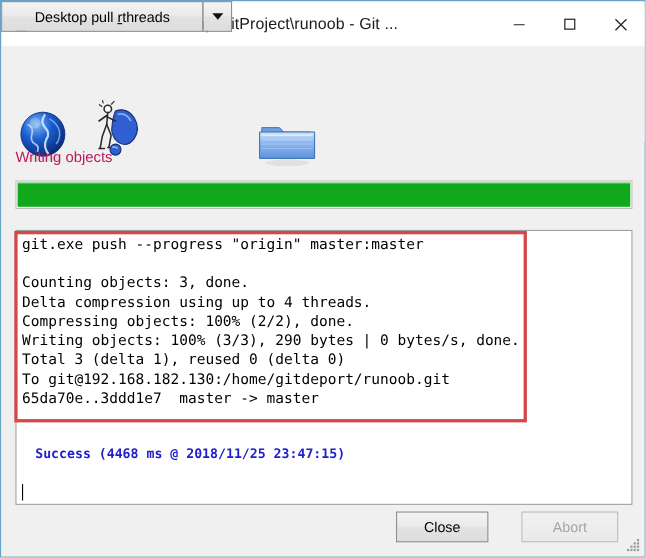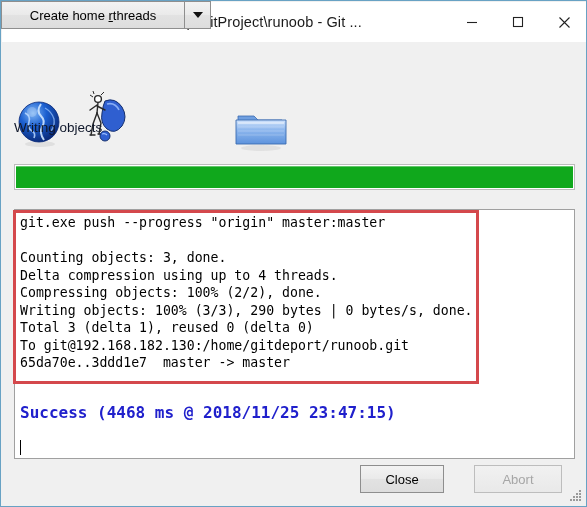--- a/index.html
+++ b/index.html
@@ -67,23 +67,23 @@
     background: #f0f0f0;
   }
   #globe-icon { position:absolute; left: 13px; top: 57px; width: 50px; height: 50px; }
   #anim-icon  { position:absolute; left: 83px; top: 49px; width: 46px; height: 56px; }
   #folder-icon{ position:absolute; left: 230px; top: 64px; width: 58px; height: 46px; }
 
   
   #status-label {
     position: absolute;
     left: 13px;
-    top: 119px;
+    top: 134px;
     font-size: 13.5px;
-    color: #0f172a;
+    color: #be185d;
   }
 
   
   #progress-outer {
     position: absolute;
     left: 13px;
     top: 163px;
     width: 561px;
     height: 26px;
     box-sizing: border-box;
@@ -115,24 +115,24 @@
     top: 4px;
     font-family: "DejaVu Sans Mono", "Liberation Mono", monospace;
     font-size: 13.2px;
     line-height: 17.5px;
     color: #000000;
     white-space: pre;
     margin: 0;
   }
   #success-line {
     position: absolute;
-    left: 5px;
+    left: 17px;
     top: 194px;
     font-family: "DejaVu Sans Mono", "Liberation Mono", monospace;
-    font-size: 16px;
+    font-size: 12px;
     line-height: 17.5px;
     font-weight: bold;
     color: #2020cc;
     white-space: pre;
     margin: 0;
   }
   #log-caret {
     position: absolute;
     left: 5px;
     top: 230px;
@@ -335,21 +335,21 @@
 To git@192.168.182.130:/home/gitdeport/runoob.git
 65da70e..3ddd1e7  master -&gt; master</pre>
     <pre id="success-line" style="color: rgb(32, 32, 204);">Success (4468 ms @ 2018/11/25 23:47:15)</pre>
     <div id="log-caret"></div>
   </div>
 
   <div id="annotation-box" style="border-color: rgb(212, 72, 76);"></div>
 
   <div id="split-button">
     <div id="split-main">
-      <span><span>Create home </span><span class="mnemonic">r</span><span>threads</span></span>
+      <span><span>Desktop pull </span><span class="mnemonic">r</span><span>threads</span></span>
     </div>
     <div id="split-arrow">
       <span class="caret"></span>
     </div>
   </div>
 
   <div class="btn" id="abort-button">Abort</div>
   <div class="btn" id="close-button">Close</div>
 
   <div id="resize-grip">

